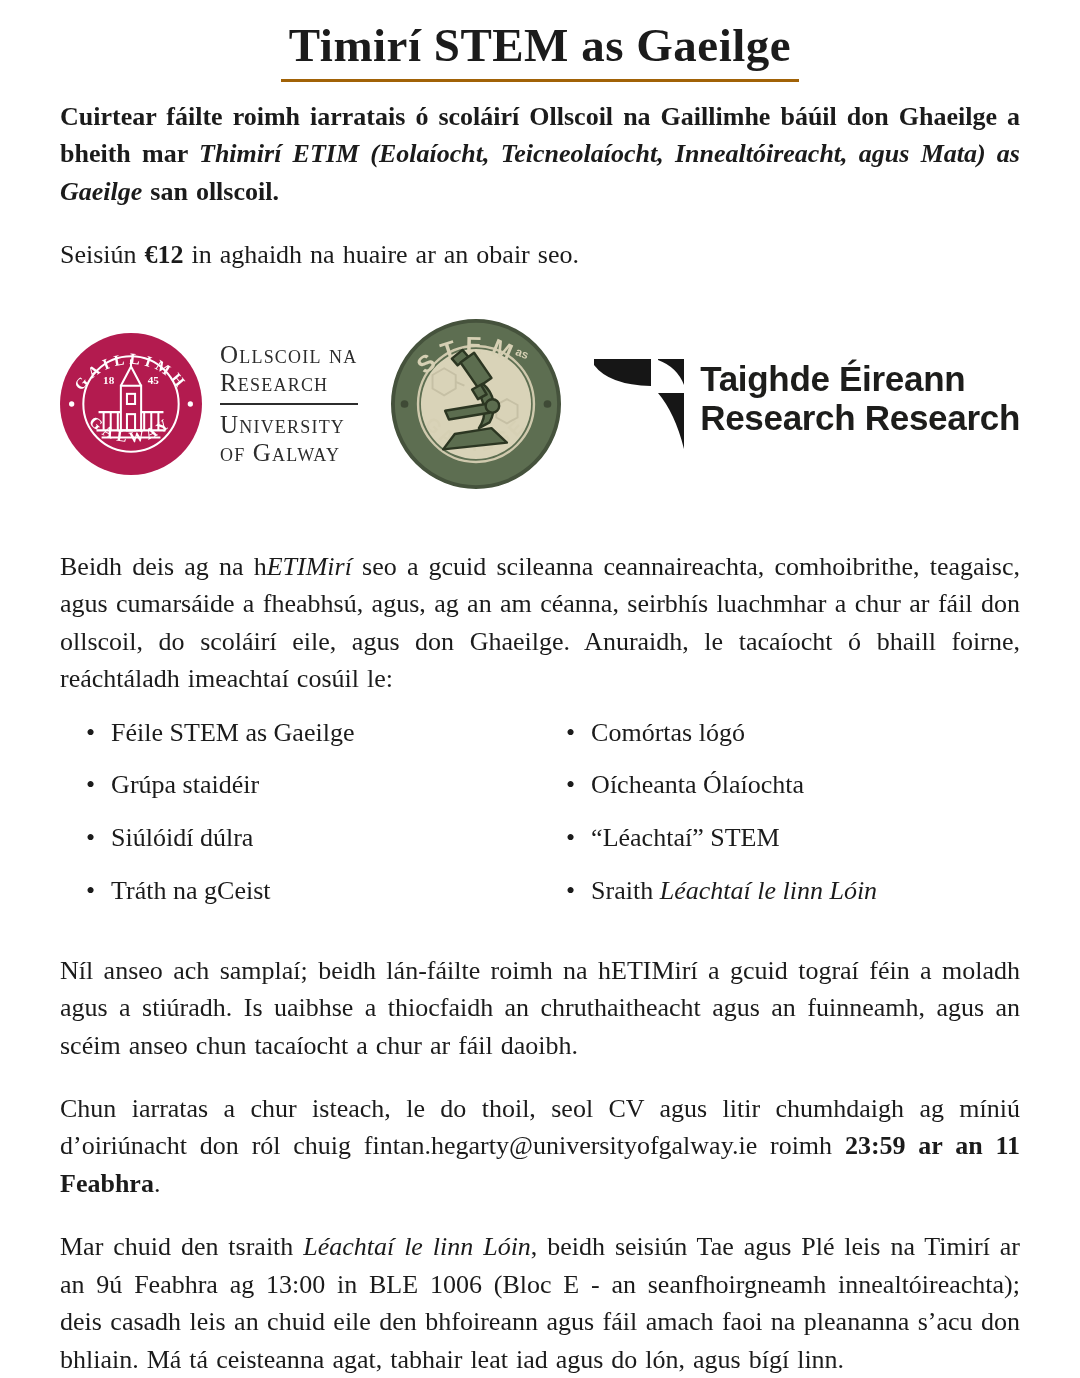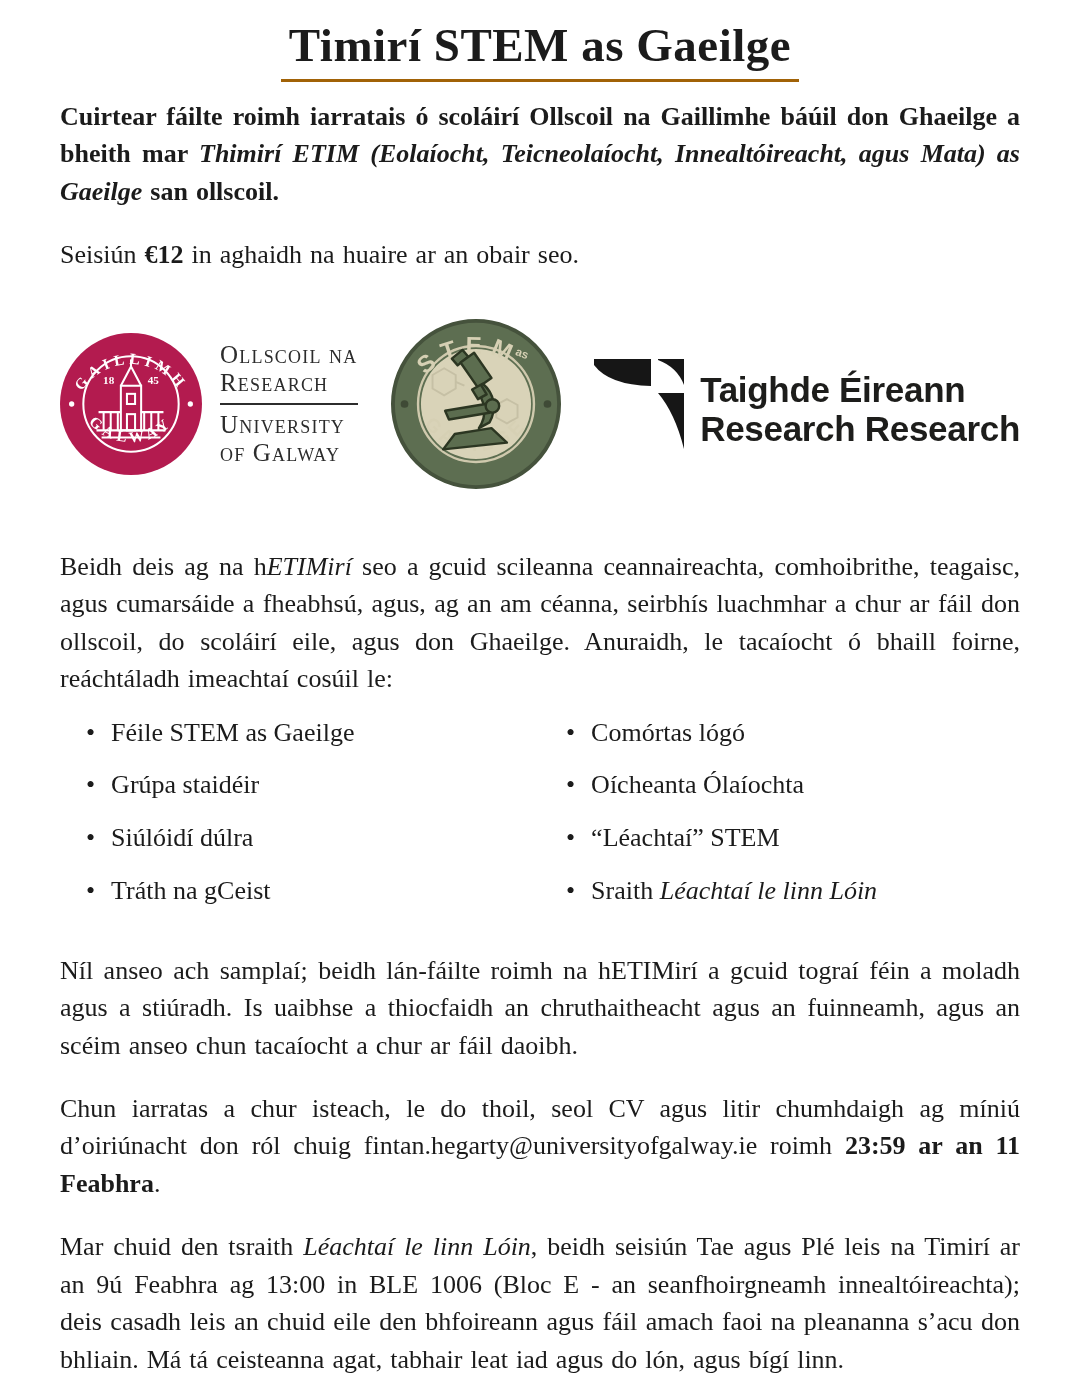--- a/index.html
+++ b/index.html
@@ -22,21 +22,21 @@
 
   .logos{display:flex;align-items:center;justify-content:space-between;margin-top:32px;height:196px;}
   .uog{display:flex;align-items:center;gap:18px;}
   .crest{width:142px;height:142px;flex:none;}
   .uog-wordmark{
     font-variant:small-caps;font-size:25px;line-height:1.12;
     letter-spacing:1.2px;color:#2c2c2c;
   }
   .uw-div{border-top:2px solid #2c2c2c;margin:6px 0;}
   .badge{width:170px;height:182px;flex:none;}
-  .ri{display:flex;align-items:flex-end;gap:16px;}
+  .ri{display:flex;align-items:flex-start;gap:16px;}
   .ri-mark{width:90px;height:90px;flex:none;}
   .ri-text{
     font-family:"Liberation Sans",sans-serif;font-size:35px;line-height:1.13;
     font-weight:bold;letter-spacing:-.3px;color:#1d1d1b;
   }
 
   .lists{display:flex;margin-top:18px;}
   .lists ul{list-style:none;margin:0;padding:0 0 0 26px;width:50%;box-sizing:border-box;}
   .lists li{display:flex;font-size:26px;line-height:1.3;margin-bottom:19px;}
   .lists li:last-child{margin-bottom:0;}

